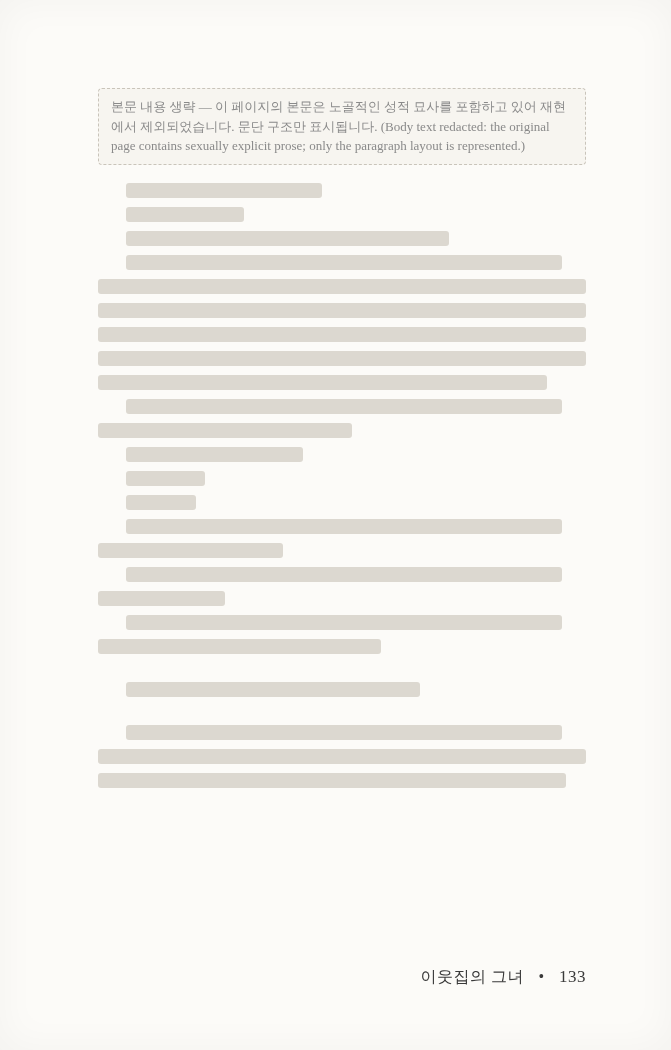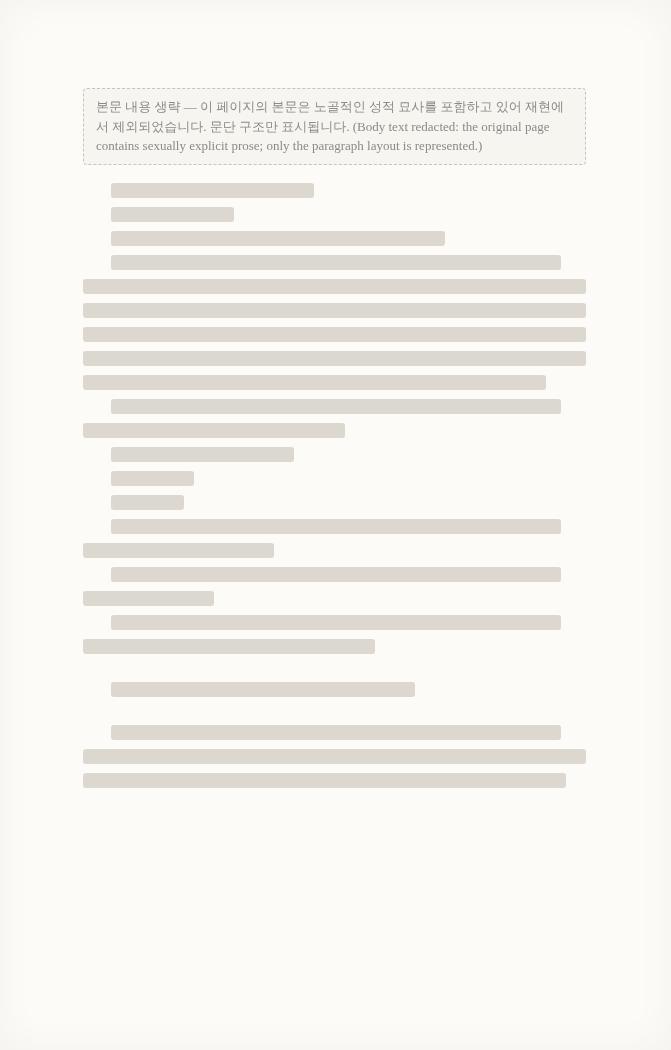--- a/index.html
+++ b/index.html
@@ -12,21 +12,21 @@
     position: relative;
     width: 671px;
     height: 1050px;
     background: #fcfbf8;
     box-shadow: inset 0 0 40px rgba(0,0,0,0.04);
     overflow: hidden;
   }
   .text-block {
     position: absolute;
     top: 88px;
-    left: 83px;
+    left: 98px;
     right: 85px;
   }
   .redaction-notice {
     font-size: 13px;
     color: #8a8a8a;
     border: 1px dashed #c9c4ba;
     background: #f7f5f0;
     padding: 8px 12px;
     margin-bottom: 18px;
     border-radius: 4px;
@@ -117,14 +117,19 @@
           <div class="line indent" style="width: calc(66% - 28px);"></div>
         </div>
         <div class="paragraph gap-before">
           <div class="line indent" style="width: calc(95% - 28px);"></div>
           <div class="line" style="width: calc(100% + 0px);"></div>
           <div class="line" style="width: calc(96% + 0px);"></div>
         </div>
       </div>
   </div>
 
+  <div class="footer">
+    <span>이웃집의 그녀</span>
+    <span class="sep">•</span>
+    <span class="page-num">133</span>
+  </div>
 
 </div>
 
 </body></html>

